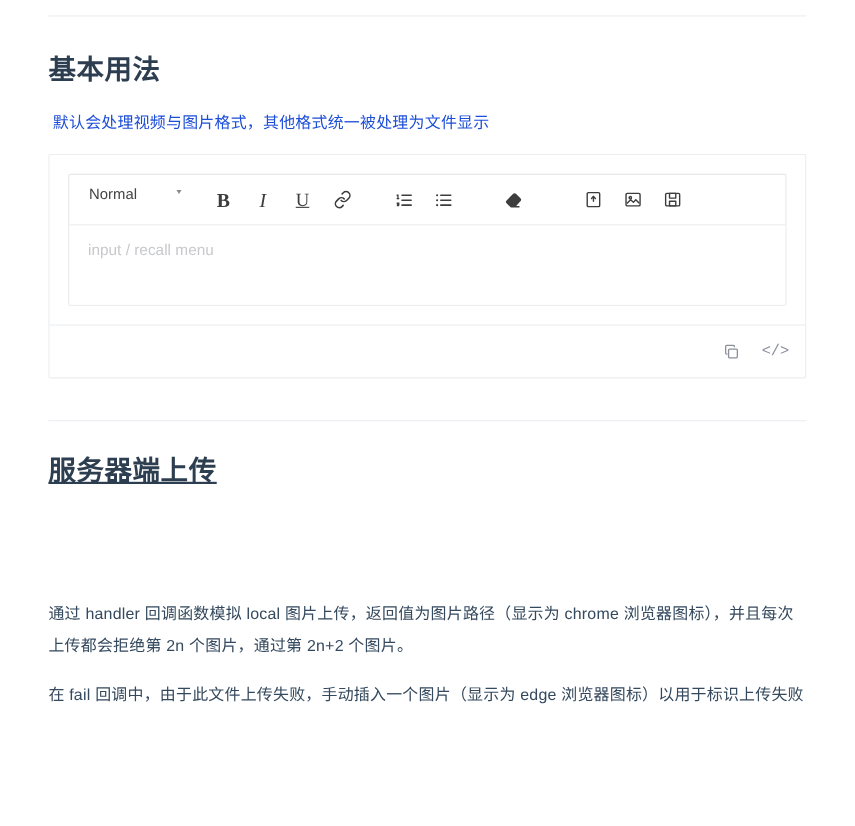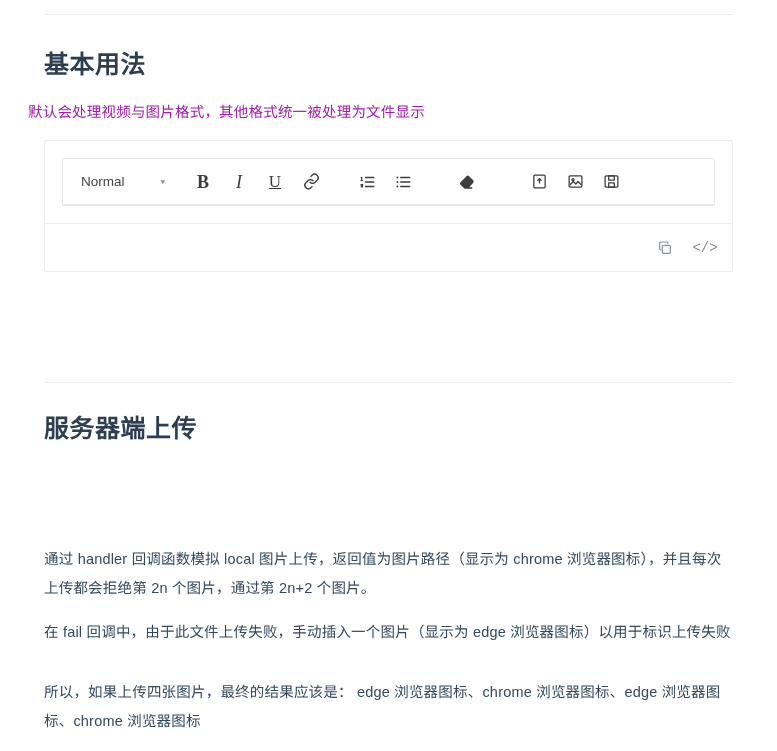--- a/index.html
+++ b/index.html
@@ -33,24 +33,24 @@
     line-height: 1.3;
     font-weight: bold;
     color: #2c3e50;
     margin: 0;
     padding: 0;
     letter-spacing: 0.5px;
   }
   .sec1-title { position: absolute; left: 44px; top: 48px; }
   .sec1-desc {
     position: absolute;
-    left: 28px;
+    left: 48px;
     top: 100px;
     font-size: 14.5px;
-    color: #a21caf;
+    color: #1d4ed8;
     line-height: 1.7;
     letter-spacing: 0.2px;
   }
 
   
   .demo-card {
     position: absolute;
     left: 44px;
     top: 140px;
     width: 689px;
@@ -71,21 +71,21 @@
     display: flex;
     align-items: center;
     height: 46px;
     border-bottom: 1px solid #e8e8e8;
     padding: 0 14px;
     box-sizing: border-box;
     gap: 0px;
   }
   .tb-select {
     display: flex;
-    align-items: center;
+    align-items: flex-start;
     justify-content: space-between;
     width: 92px;
     height: 26px;
     font-size: 13.5px;
     color: #444;
     padding: 0 4px 0 4px;
     box-sizing: border-box;
     cursor: pointer;
     user-select: none;
   }
@@ -145,21 +145,21 @@
   }
   .footer-icon.code { font-size: 14px; font-family: "Liberation Mono", monospace; }
 
   .mid-rule {
     position: absolute;
     left: 44px;
     top: 382px;
     width: 689px;
     border-top: 1px solid #ebedf0;
   }
-  .sec2-title { position: absolute; left: 44px; top: 412px; }
+  .sec2-title { position: absolute; left: 44px; top: 412px; text-decoration: underline; }
 
   .para {
     position: absolute;
     left: 44px;
     width: 689px;
     font-size: 14.5px;
     color: #34495e;
     line-height: 2.0;
     letter-spacing: 0.2px;
   }
@@ -264,20 +264,23 @@
           </div>
           <div class="tb-btn">
             <svg width="17" height="17" viewBox="0 0 24 24" fill="none" stroke="currentColor" stroke-width="1.8" stroke-linejoin="round">
               <rect x="3" y="4" width="18" height="16" rx="1.5"></rect>
               <rect x="8" y="4" width="8" height="6"></rect>
               <rect x="8" y="14" width="8" height="6"></rect>
             </svg>
           </div>
         </div>
 
+        <div class="editor-area">
+          <span>input / recall menu</span>
+        </div>
       </div>
     </div>
 
     <div class="demo-footer">
       <div class="footer-icon">
         <svg width="16" height="16" viewBox="0 0 24 24" fill="none" stroke="currentColor" stroke-width="1.8" stroke-linejoin="round">
           <rect x="8" y="8" width="12" height="12" rx="1.5"></rect>
           <path d="M16 5.5V4.5A1.5 1.5 0 0 0 14.5 3h-9A1.5 1.5 0 0 0 4 4.5v9A1.5 1.5 0 0 0 5.5 15h1"></path>
         </svg>
       </div>
@@ -285,15 +288,14 @@
     </div>
   </div>
 
   <div class="mid-rule"></div>
 
   <h2 class="section-title sec2-title">服务器端上传</h2>
 
 
   <div class="para p2">通过 handler 回调函数模拟 local 图片上传，返回值为图片路径（显示为 chrome 浏览器图标），并且每次上传都会拒绝第 2n 个图片，通过第 2n+2 个图片。</div>
   <div class="para p3">在 fail 回调中，由于此文件上传失败，手动插入一个图片（显示为 edge 浏览器图标）以用于标识上传失败</div>
-  <div class="para p4">所以，如果上传四张图片，最终的结果应该是： edge 浏览器图标、chrome 浏览器图标、edge 浏览器图标、chrome 浏览器图标</div>
 
 </div>
 
 </body></html>

